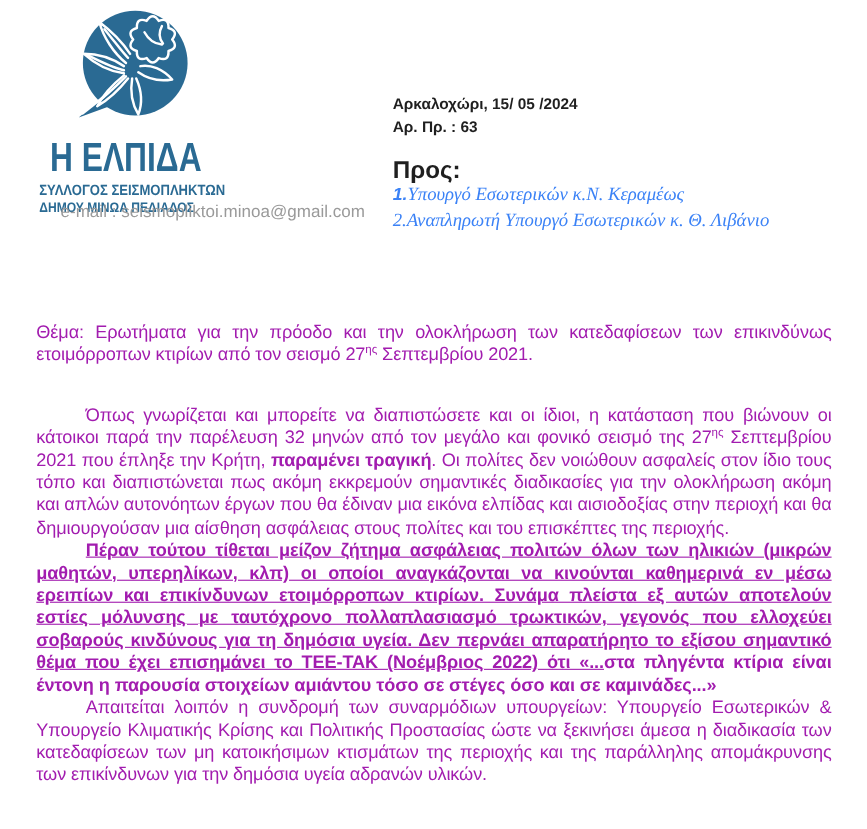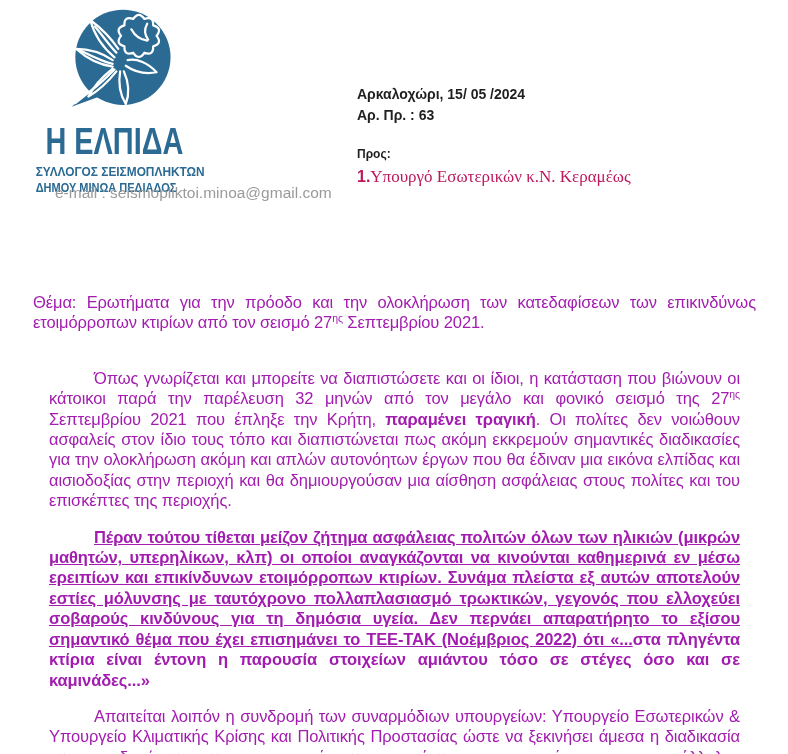--- a/index.html
+++ b/index.html
@@ -17,30 +17,30 @@
               transform:scaleX(0.78); transform-origin:50% 50%; white-space:nowrap; }
   .org-sub1 { display:block; font-size:13.5px; font-weight:bold; margin-top:4px;
               transform:scaleX(0.88); transform-origin:50% 50%; white-space:nowrap; }
   .org-sub2 { display:block; font-size:12.5px; font-weight:bold; margin-top:2px;
               transform:scaleX(0.88); transform-origin:50% 50%; white-space:nowrap; }
   .org-email { position:absolute; left:55px; top:184px; font-size:15.5px;
                color:var(--email-gray,#9a9a9a); white-space:nowrap; font-weight:normal; }
   
   .head-right { position:absolute; left:357px; top:84px; width:408px; }
   .bold-line { font-weight:bold; font-size:14px; line-height:21px; white-space:nowrap; }
-  .to-label  { font-weight:bold; font-size:12px; line-height:21px; margin-top:18px; }
-  .recipients { font-family:"Liberation Serif", serif; font-size:17px; line-height:21.5px; margin-top:1px; color:#be185d; }
+  .to-label  { font-weight:bold; font-size:22px; line-height:21px; margin-top:18px; }
+  .recipients { font-family:"Liberation Serif", serif; font-size:17px; line-height:21.5px; margin-top:1px; color:#3b82f6;font-style:italic; }
   .recipients .row { white-space:nowrap; }
   .recipients .num-bold { font-family:"Liberation Sans", sans-serif; font-weight:bold; font-size:16px; }
   
   .body-text { position:absolute; left:33px; top:292px; width:723px;
                font-size:16.5px; line-height:20.4px; text-align:justify;
                letter-spacing:-0.1px; color:#a21caf; }
   .subject { margin:0 0 35px 0; }
-  p.para { margin:16px; text-indent:45px; }
+  p.para { margin:0; text-indent:45px; }
   .bu { font-weight:bold; text-decoration:underline; }
   .bi { font-weight:bold; }
   sup { font-size:10.5px; line-height:0; vertical-align:super; }
 </style>
 </head>
 <body>
 
 <div class="letterhead">
   <div class="logo-wrap">
     <svg viewBox="0 0 120 120" width="112" height="112" aria-hidden="true">
@@ -69,20 +69,21 @@
   <span class="org-sub2">ΔΗΜΟΥ ΜΙΝΩΑ ΠΕΔΙΑΔΟΣ</span>
 </div>
 <div class="org-email">e-mail : seismopliktoi.minoa@gmail.com</div>
 
 <div class="head-right">
   <div class="bold-line">Αρκαλοχώρι, 15/ 05 /2024</div>
   <div class="bold-line">Αρ. Πρ. : 63</div>
   <div class="to-label">Προς:</div>
   <div class="recipients">
     <div class="row"><span class="num-bold">1.</span><span>Υπουργό Εσωτερικών κ.Ν. Κεραμέως</span></div>
+    <div class="row"><span>2.</span><span>Αναπληρωτή Υπουργό Εσωτερικών κ. Θ. Λιβάνιο</span></div>
   </div>
 </div>
 
 <div class="body-text">
   <p class="subject"><span>Θέμα:</span><span> Ερωτήματα για την πρόοδο και την ολοκλήρωση των κατεδαφίσεων των επικινδύνως ετοιμόρροπων κτιρίων από τον σεισμό 27</span><sup>ης</sup><span> Σεπτεμβρίου 2021.</span></p>
 
   <p class="para"><span>Όπως γνωρίζεται και μπορείτε να διαπιστώσετε και οι ίδιοι, η κατάσταση που βιώνουν οι κάτοικοι παρά την παρέλευση 32 μηνών από τον μεγάλο και φονικό σεισμό της 27</span><sup>ης</sup><span> Σεπτεμβρίου 2021 που έπληξε την Κρήτη, </span><b>παραμένει τραγική</b><span>. Οι πολίτες δεν νοιώθουν ασφαλείς στον ίδιο τους τόπο και διαπιστώνεται πως ακόμη εκκρεμούν σημαντικές διαδικασίες για την ολοκλήρωση ακόμη και απλών αυτονόητων έργων που θα έδιναν μια εικόνα ελπίδας και αισιοδοξίας στην περιοχή και θα δημιουργούσαν μια αίσθηση ασφάλειας στους πολίτες και του επισκέπτες της περιοχής.</span></p>
 
   <p class="para"><span class="bu">Πέραν τούτου τίθεται μείζον ζήτημα ασφάλειας πολιτών όλων των ηλικιών (μικρών μαθητών, υπερηλίκων, κλπ) οι οποίοι αναγκάζονται να κινούνται καθημερινά εν μέσω ερειπίων και επικίνδυνων ετοιμόρροπων κτιρίων. Συνάμα πλείστα εξ αυτών αποτελούν εστίες μόλυνσης με ταυτόχρονο πολλαπλασιασμό τρωκτικών, γεγονός που ελλοχεύει σοβαρούς κινδύνους για τη δημόσια υγεία. Δεν περνάει απαρατήρητο το εξίσου σημαντικό θέμα που έχει επισημάνει το ΤΕΕ-ΤΑΚ (Νοέμβριος 2022) ότι «...</span><span class="bi">στα πληγέντα κτίρια είναι έντονη η παρουσία στοιχείων αμιάντου τόσο σε στέγες όσο και σε καμινάδες...»</span></p>
 

